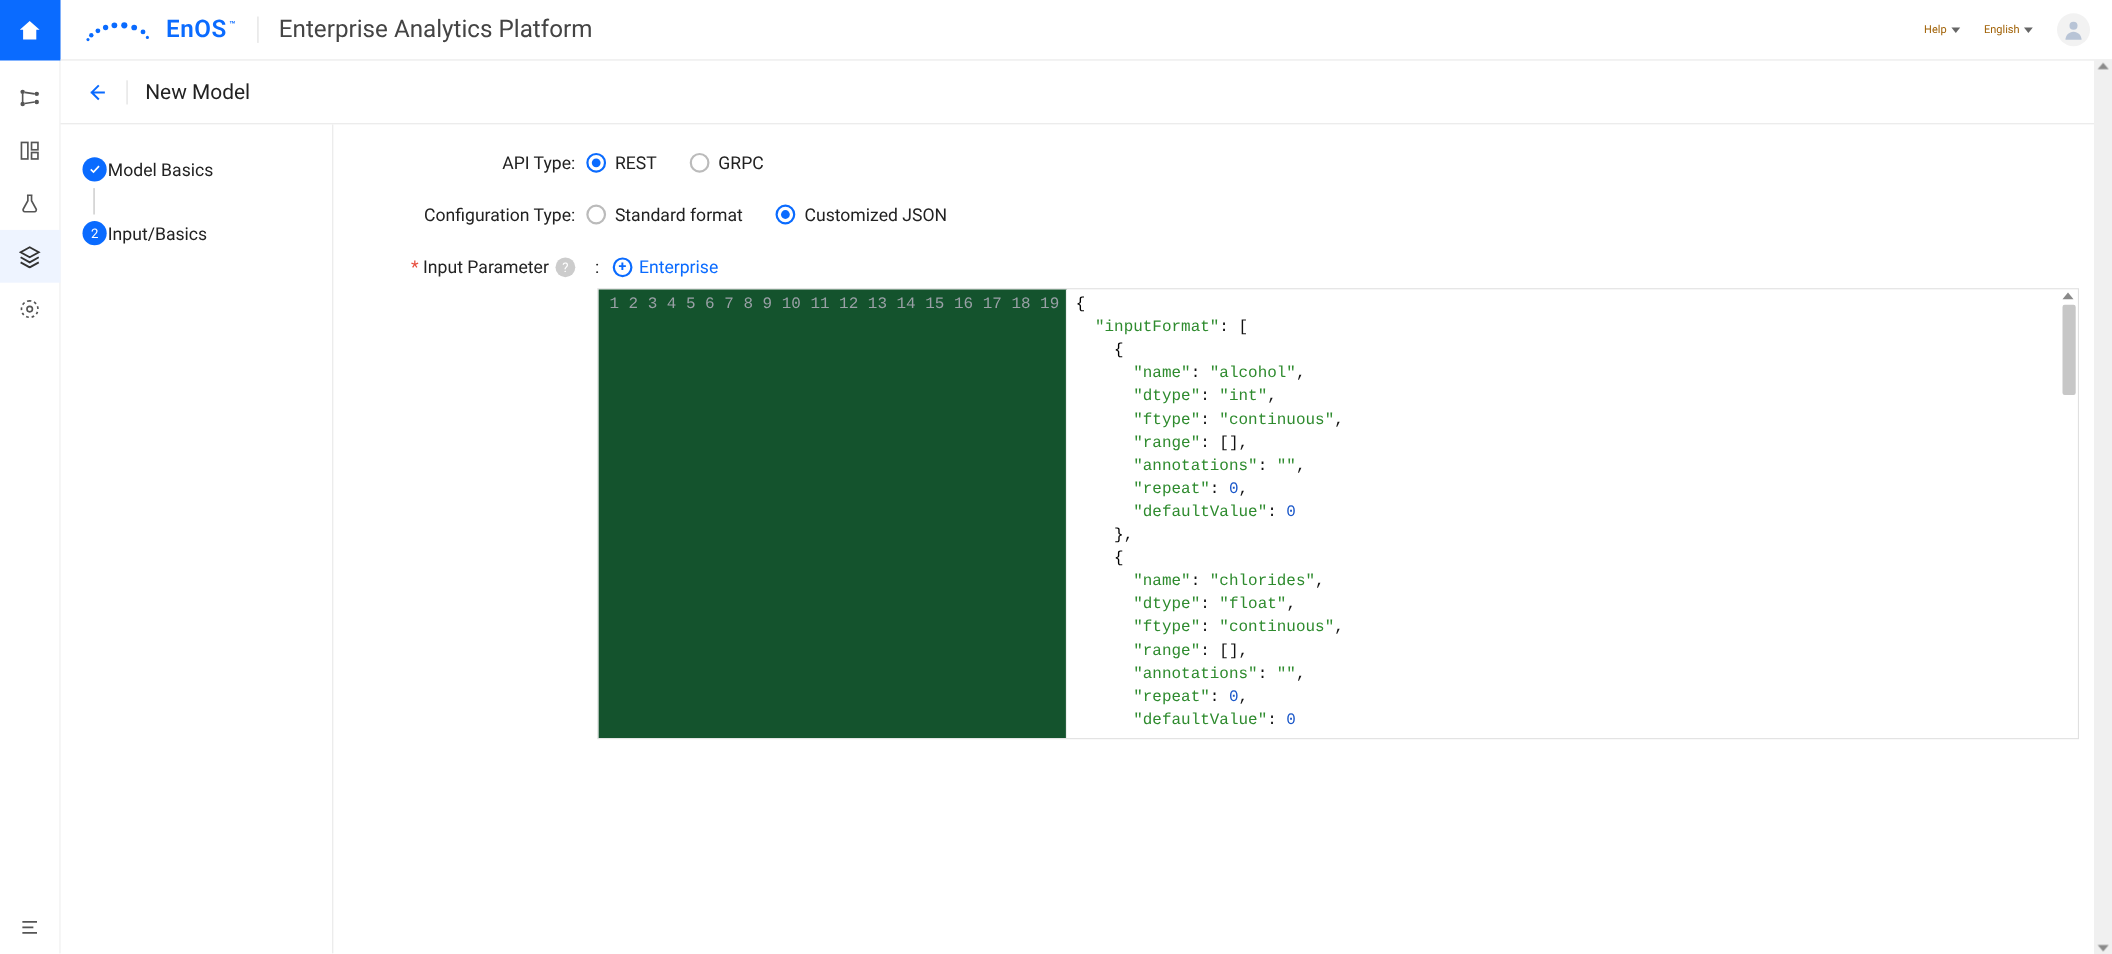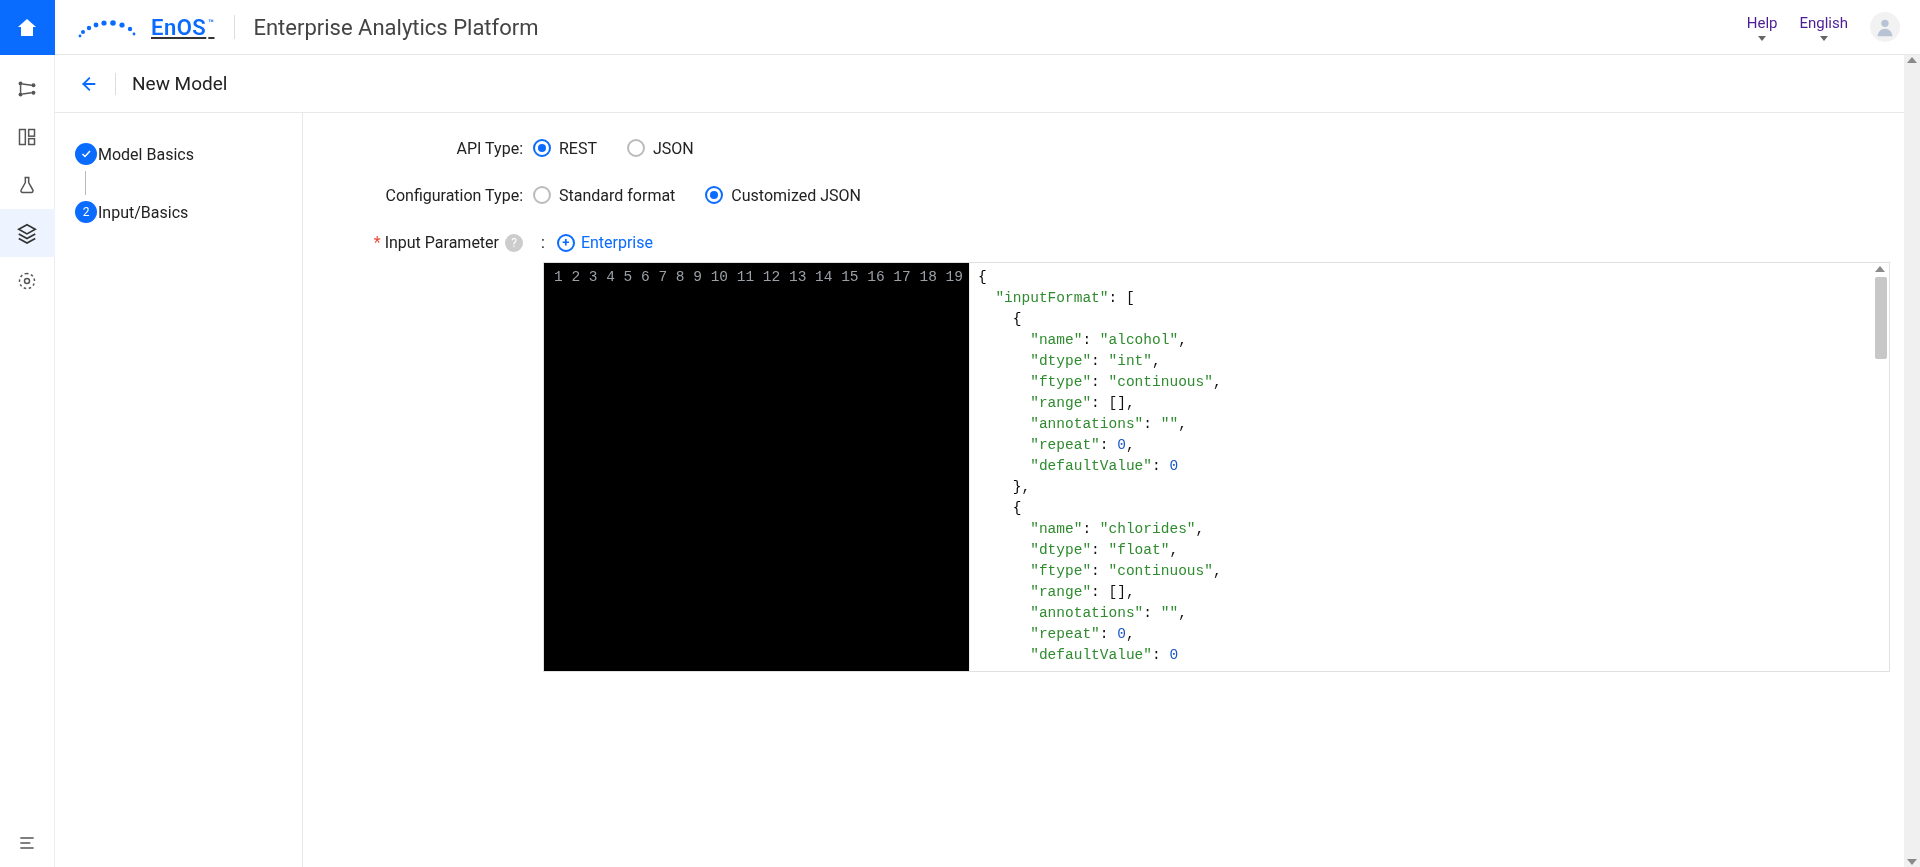--- a/index.html
+++ b/index.html
@@ -12,28 +12,28 @@
 .rail-top { width: 55px; height: 55px; background: #0a6bff; display: flex; align-items: center; justify-content: center; margin-bottom: 10px; }
 .rail-icon { width: 55px; height: 48px; display: flex; align-items: center; justify-content: center; cursor: pointer; color: #555; }
 .rail-icon.active { background: #eef4ff; color: #333; }
 .rail-spacer { flex: 1; }
 
 
 .main { flex: 1; display: flex; flex-direction: column; height: 100vh; }
 
 
 .topbar { height: 55px; border-bottom: 1px solid #e8e8e8; display: flex; align-items: center; padding: 0 20px 0 22px; }
-.brand { display: flex; align-items: center; gap: 14px; margin-right: 18px; text-decoration: underline; }
+.brand { display: flex; align-items: center; gap: 14px; margin-right: 18px; }
 .brand-logo { display:flex; align-items:center; height:28px; }
 .brand-name { color: #0a6bff; font-weight: 600; font-size: 22px; letter-spacing: 0.5px; }
 .brand-name sup { font-size: 9px; margin-left: 2px; }
 .divider { width: 1px; height: 24px; background: #ddd; margin: 0 18px 0 2px; }
 .product { font-size: 22px; color: #444; }
 .topbar-right { margin-left: auto; display: flex; align-items: center; gap: 22px; }
-.top-link { font-size: 15px; color: #4c1d95; cursor: pointer; display: flex; align-items: center; gap: 4px; flex-direction: column; }
+.top-link { font-size: 10px; color: #a16207; cursor: pointer; display: flex; align-items: center; gap: 4px; }
 .caret-down { display:inline-block; width:0; height:0; border-left:4px solid transparent; border-right:4px solid transparent; border-top:5px solid #666; }
 .avatar { width: 30px; height: 30px; border-radius: 50%; background: #f2f2f2; display:flex; align-items:center; justify-content:center; }
 
 
 .subheader { height: 58px; border-bottom: 1px solid #e8e8e8; display: flex; align-items: center; padding: 0 22px; gap: 16px; text-align: center; }
 .back { color: #0a6bff; cursor: pointer; display:flex; align-items:center; }
 .vsep { width:1px; height:22px; background:#ddd; }
 .page-title { font-size: 19px; color: #222; }
 
 
@@ -54,21 +54,21 @@
 .radio { display:flex; gap:8px; font-size:16px; color:#222; cursor:pointer; }
 .radio-dot { width:18px; height:18px; border-radius:50%; border:2px solid #bbb; display:inline-flex; align-items:center; justify-content:center; }
 .radio.selected .radio-dot { border-color:#0a6bff; }
 .radio.selected .radio-dot::after { content:""; width:8px; height:8px; border-radius:50%; background:#0a6bff; }
 
 .batch-link { color:#0a6bff; font-size:16px; cursor:pointer; display:flex; align-items:center; gap:6px; }
 .plus-circle { width:18px; height:18px; border:2px solid #0a6bff; border-radius:50%; display:inline-flex; align-items:center; justify-content:center; color:#0a6bff; font-size:13px; font-weight:bold; line-height:1; }
 
 
 .editor-wrap { margin-left: 210px; border:1px solid #e0e0e0; height: 410px; display:flex; overflow:hidden; position:relative; }
-.gutter { background:#000000; color:#9aa0a6; font-family: Consolas, "Courier New", monospace; font-size:14.5px; text-align:left; padding: 4px 6px 4px 10px; border-right:1px solid #eee; line-height:21px; user-select:none; }
+.gutter { background:#14532d; color:#9aa0a6; font-family: Consolas, "Courier New", monospace; font-size:14.5px; text-align:left; padding: 4px 6px 4px 10px; border-right:1px solid #eee; line-height:21px; user-select:none; }
 .code { flex:1; font-family: Consolas, "Courier New", monospace; font-size:14.5px; line-height:21px; padding:4px 8px; white-space:pre; overflow:auto; color:#111; }
 .tok-brace { color:#000; }
 .tok-key { color:#2e8b2e; }
 .tok-str { color:#2e8b2e; }
 .tok-num { color:#1a57c9; }
 .editor-scroll { position:absolute; right:2px; top:2px; width:14px; height:100%; }
 .editor-scroll .thumb { position:absolute; right:0; top:12px; width:12px; height:82px; background:#c7c7c7; border-radius:2px; }
 .editor-scroll .up, .editor-scroll .down { position:absolute; right:2px; width:0; height:0; border-left:5px solid transparent; border-right:5px solid transparent; }
 .editor-scroll .up { top:1px; border-bottom:6px solid #8a8a8a; }
 
@@ -202,21 +202,21 @@
 
         <div class="form-row">
           <div class="form-label">API Type:</div>
           <div class="radios">
             <label class="radio selected">
               <span class="radio-dot"></span>
               <span>REST</span>
             </label>
             <label class="radio">
               <span class="radio-dot"></span>
-              <span>JSON</span>
+              <span>GRPC</span>
             </label>
           </div>
         </div>
 
         <div class="form-row">
           <div class="form-label">Configuration Type:</div>
           <div class="radios">
             <label class="radio">
               <span class="radio-dot"></span>
               <span>Standard format</span>

